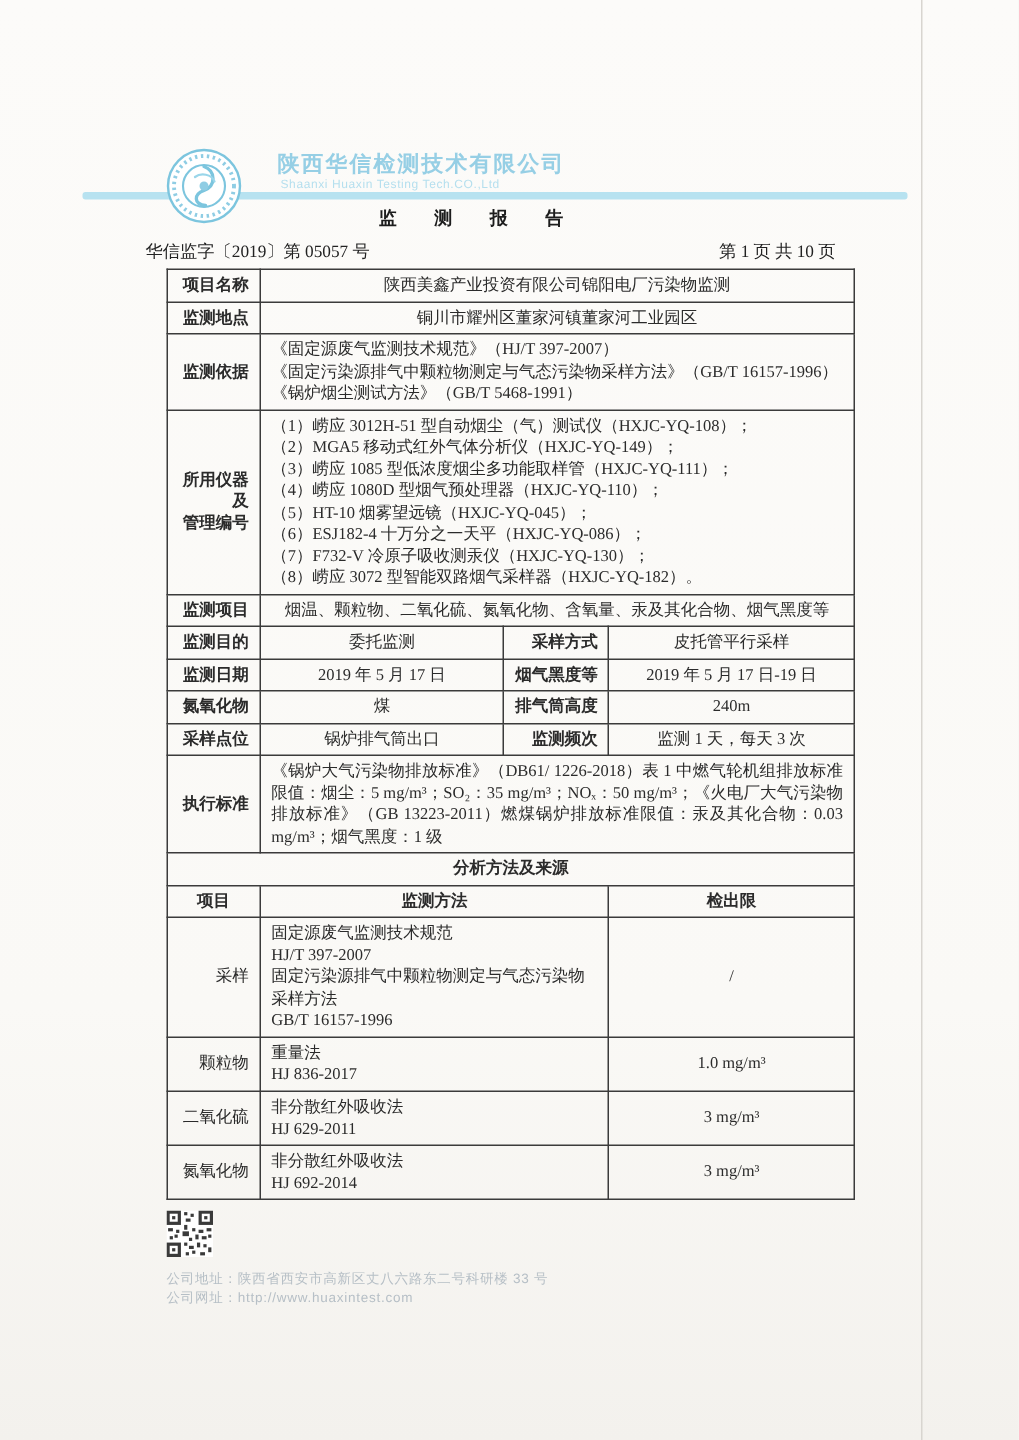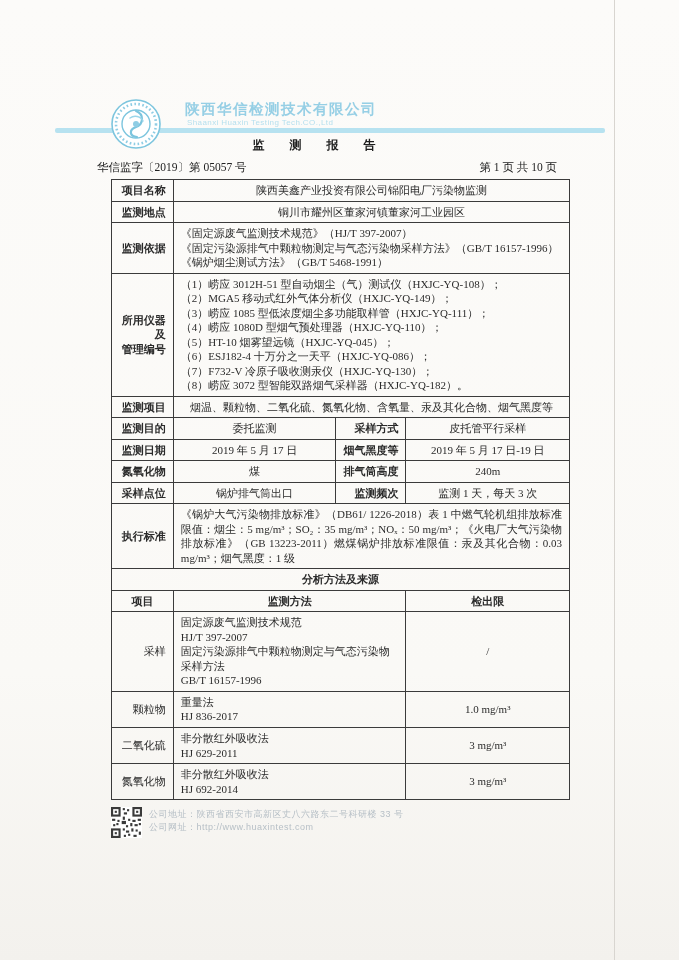--- a/index.html
+++ b/index.html
@@ -57,21 +57,21 @@
     border:1px solid #3b3b3b; padding:3px 7px; vertical-align:middle;
   }
   td.lbl { text-align:right; font-weight:bold; padding:3px 2px; }
   td.val { text-align:center; }
   td.val-left { text-align:left; }
   td.sec { text-align:center; font-weight:bold; }
   td.just { text-align:justify; }
   .line { display:block; }
   
   .footer {
-    margin-top:7px; display:flex; align-items:flex-start; gap:7px;
+    margin-top:7px; display:flex; align-items:flex-start; gap:7px;flex-direction:column;
   }
   .qr { width:31px; height:31px; flex:0 0 auto; }
   .footer-text {
     font-size:9px; line-height:1.45; color:#b6bfc6; letter-spacing:0.5px;
     font-family:"Liberation Sans","DejaVu Sans",sans-serif;
     padding-top:1px;
   }
 </style>
 </head>
 <body>

